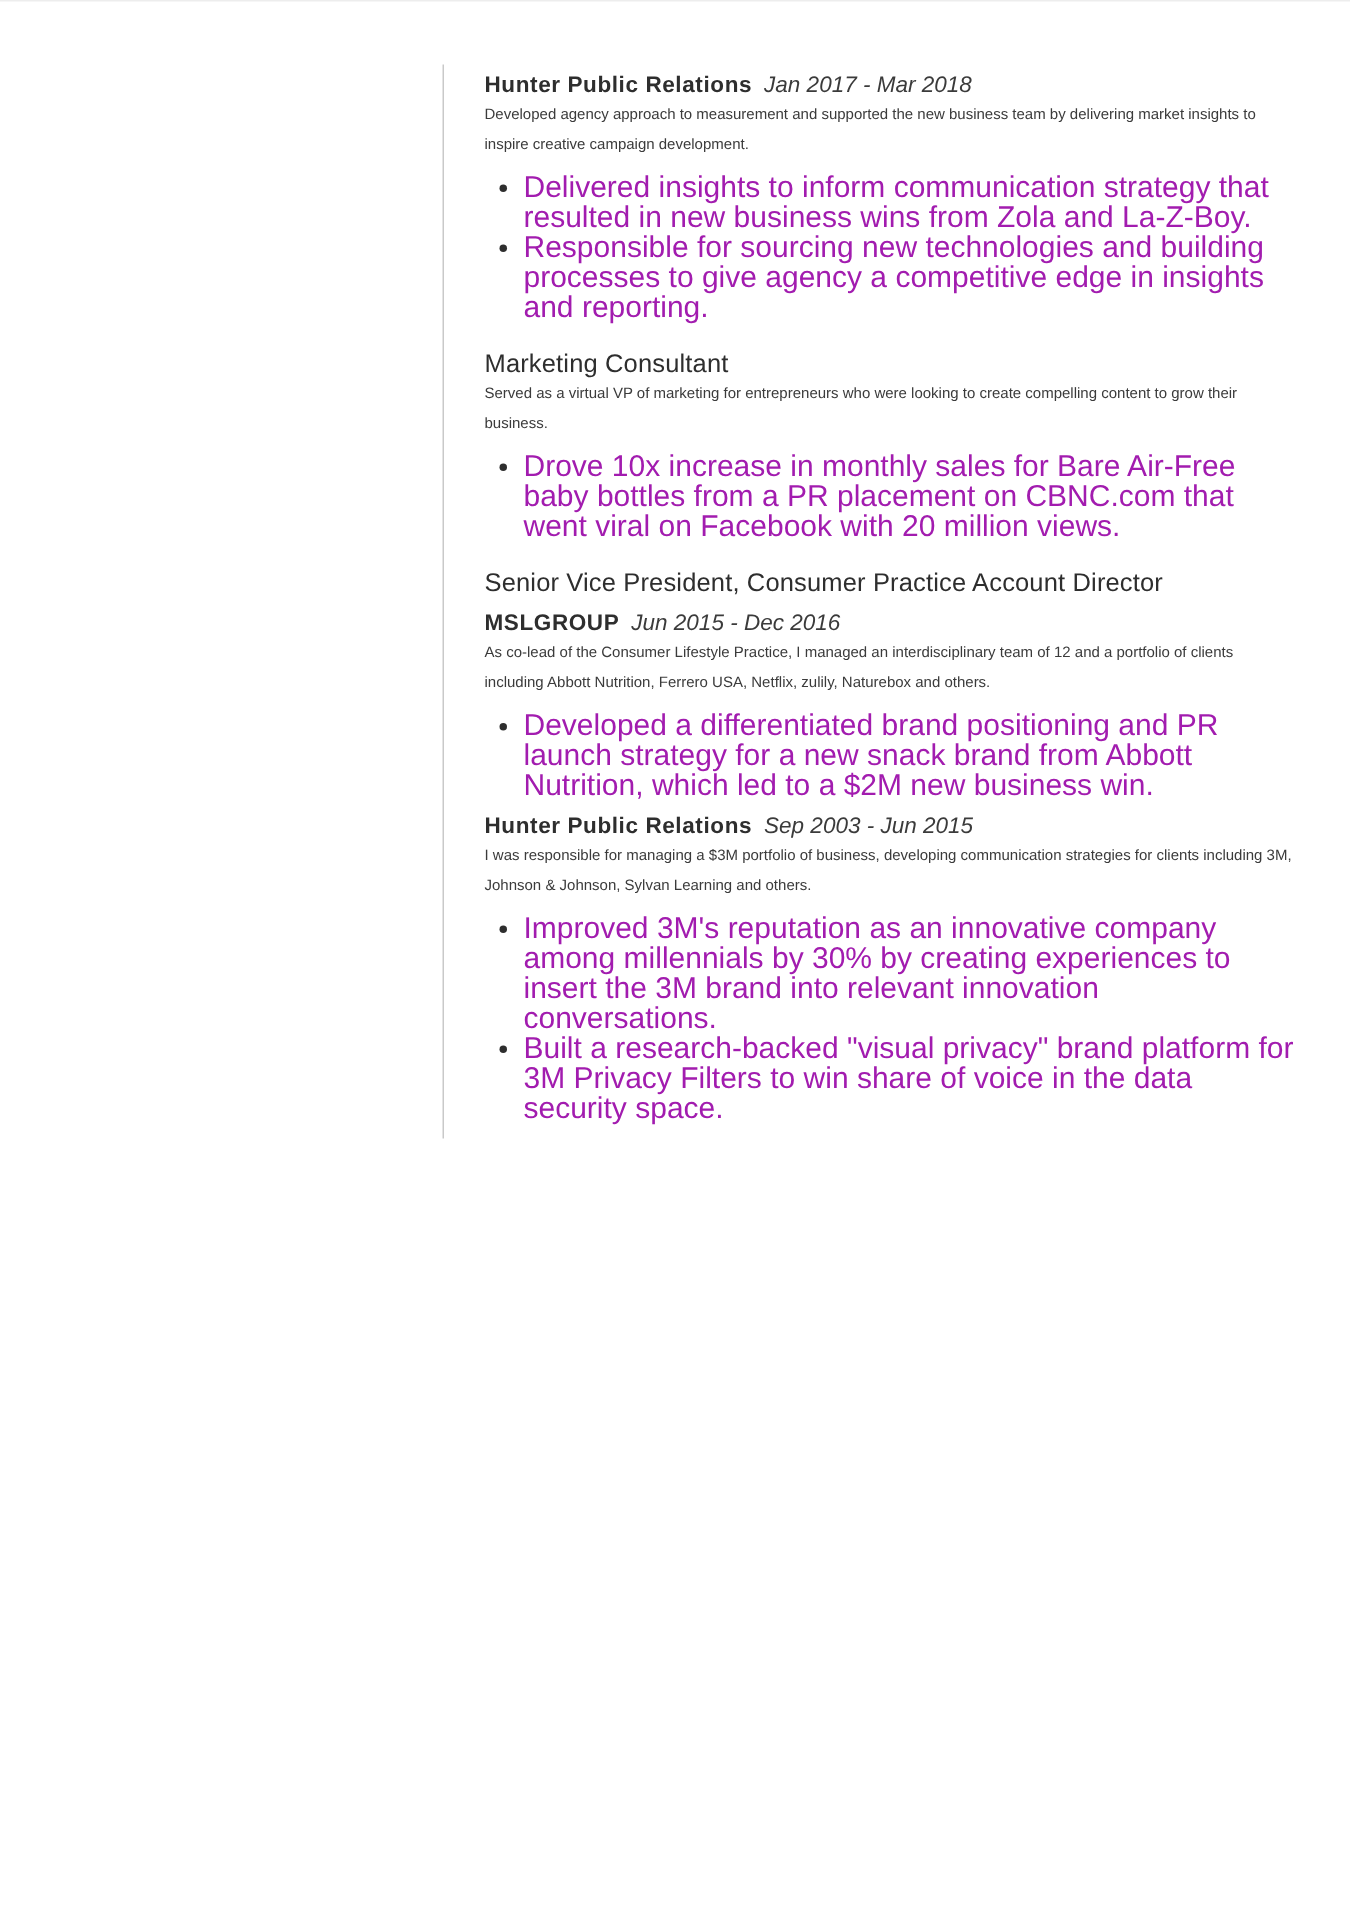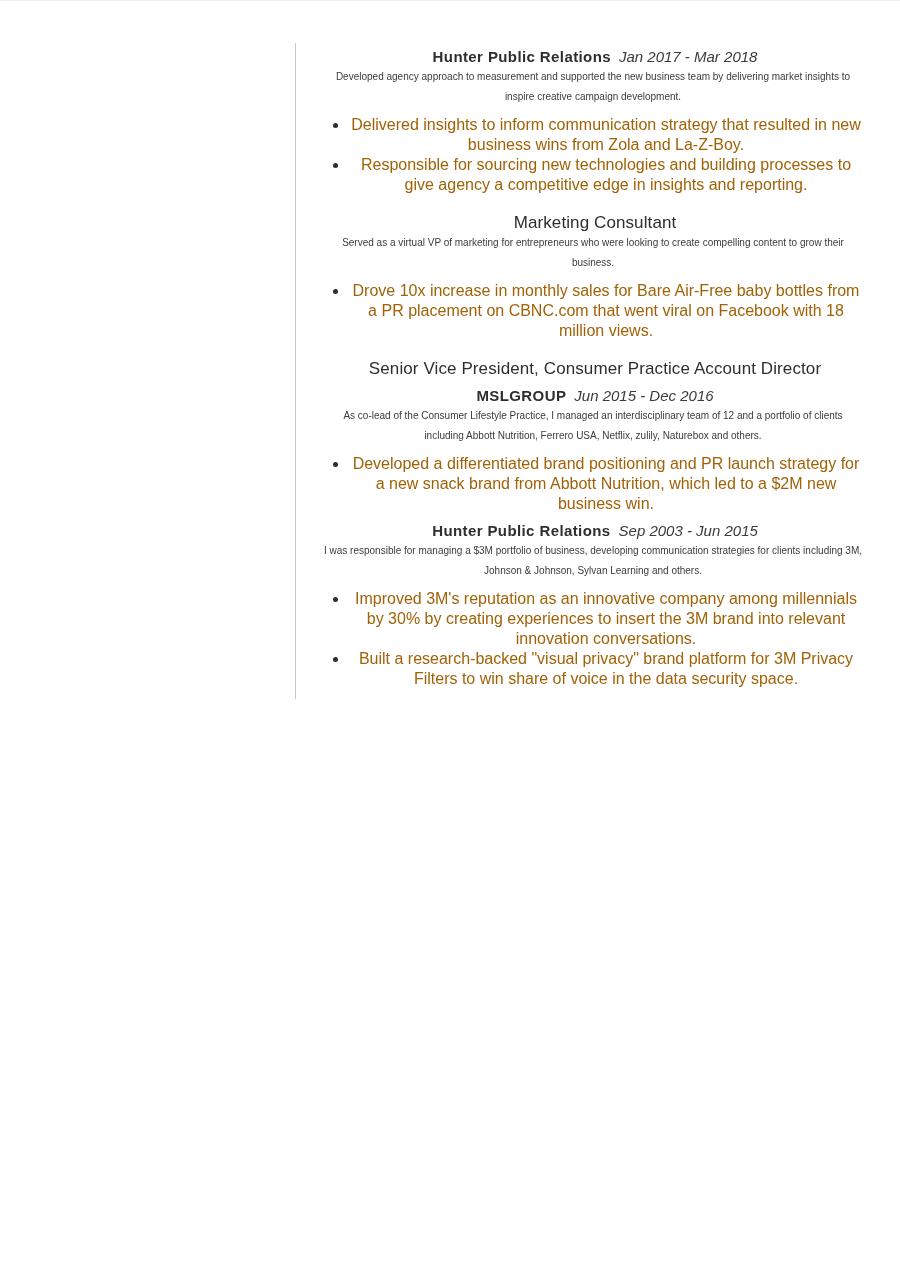--- a/index.html
+++ b/index.html
@@ -18,21 +18,21 @@
   }
   .experience-wrap {
     position: absolute;
     top: 42px;
     left: 295px;
     width: 572px;
     box-sizing: border-box;
     border-left: 1px solid #c9c9c9;
     padding: 3px 0 10px 27px;
   }
-  .entry { color: #3b3b3b; text-align: center; }
+  .entry { color: #3b3b3b; }
   .job-title {
     margin: 18px 0 0 0;
     font-size: 17px;
     line-height: 20px;
     font-weight: 400;
     color: #2e2e2e;
     white-space: nowrap;
     letter-spacing: 0.1px;
   }
   .entry:first-child .job-title { display: none; }
@@ -60,23 +60,23 @@
     width: 540px;
   }
   ul.bullets {
     margin: 8px 0 0 0;
     padding: 0 0 0 26px;
     list-style: none;
     width: 514px;
   }
   ul.bullets li {
     position: relative;
-    font-size: 16px;
+    font-size: 20px;
     line-height: 20px;
-    color: #a16207;
+    color: #a21caf;
   }
   ul.bullets li::before {
     content: "";
     position: absolute;
     left: -16px;
     top: 8px;
     width: 5px;
     height: 5px;
     border-radius: 50%;
     background: #2e2e2e;
@@ -97,21 +97,21 @@
     <ul class="bullets">
             <li>Delivered insights to inform communication strategy that resulted in new business wins from Zola and La-Z-Boy.</li>
             <li>Responsible for sourcing new technologies and building processes to give agency a competitive edge in insights and reporting.</li>
           </ul>
   </section>
 
   <section class="entry">
     <h2 class="job-title">Marketing Consultant</h2>
     <p class="summary">Served as a virtual VP of marketing for entrepreneurs who were looking to create compelling content to grow their business.</p>
     <ul class="bullets">
-            <li>Drove 10x increase in monthly sales for Bare Air-Free baby bottles from a PR placement on CBNC.com that went viral on Facebook with 18 million views.</li>
+            <li>Drove 10x increase in monthly sales for Bare Air-Free baby bottles from a PR placement on CBNC.com that went viral on Facebook with 20 million views.</li>
           </ul>
   </section>
 
   <section class="entry">
     <h2 class="job-title">Senior Vice President, Consumer Practice Account Director</h2>
     <div class="company-line">
       <span class="company">MSLGROUP</span><span class="dates">Jun 2015 - Dec 2016</span>
     </div>
     <p class="summary">As co-lead of the Consumer Lifestyle Practice, I managed an interdisciplinary team of 12 and a portfolio of clients including Abbott Nutrition, Ferrero USA, Netflix, zulily, Naturebox and others.</p>
     <ul class="bullets">

